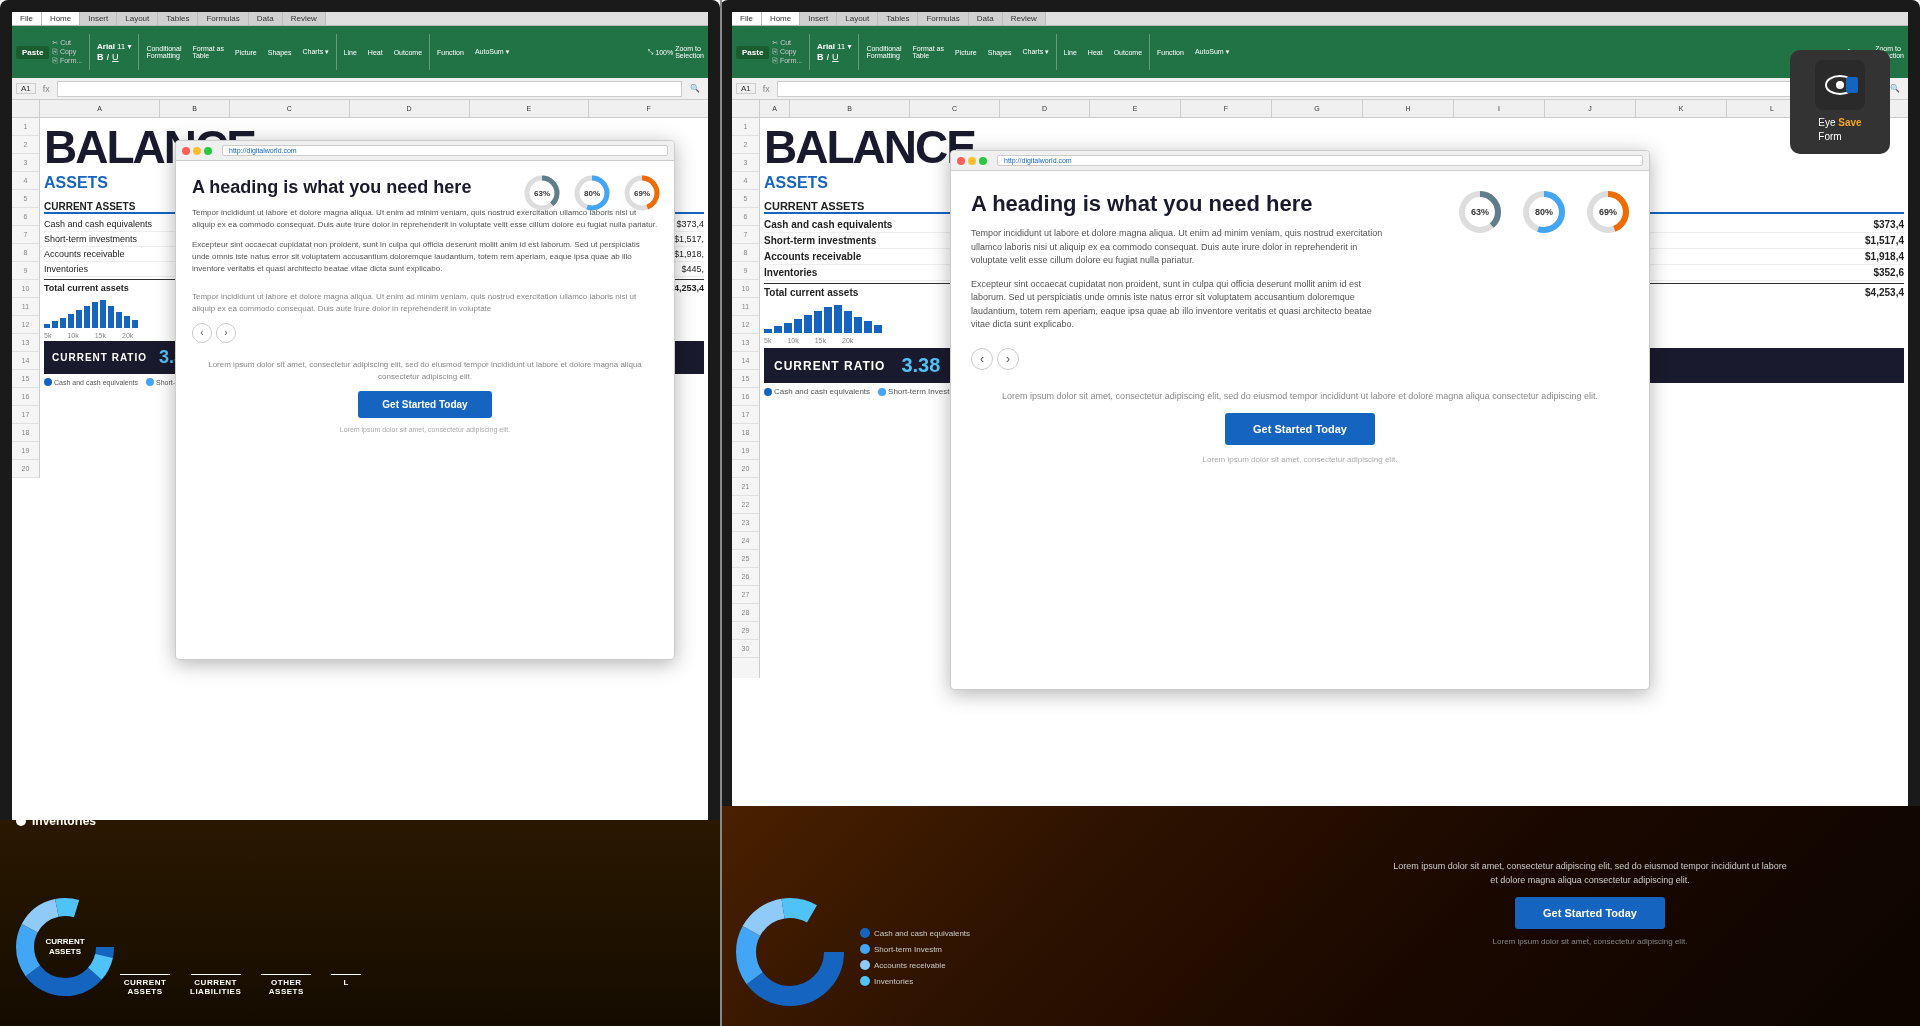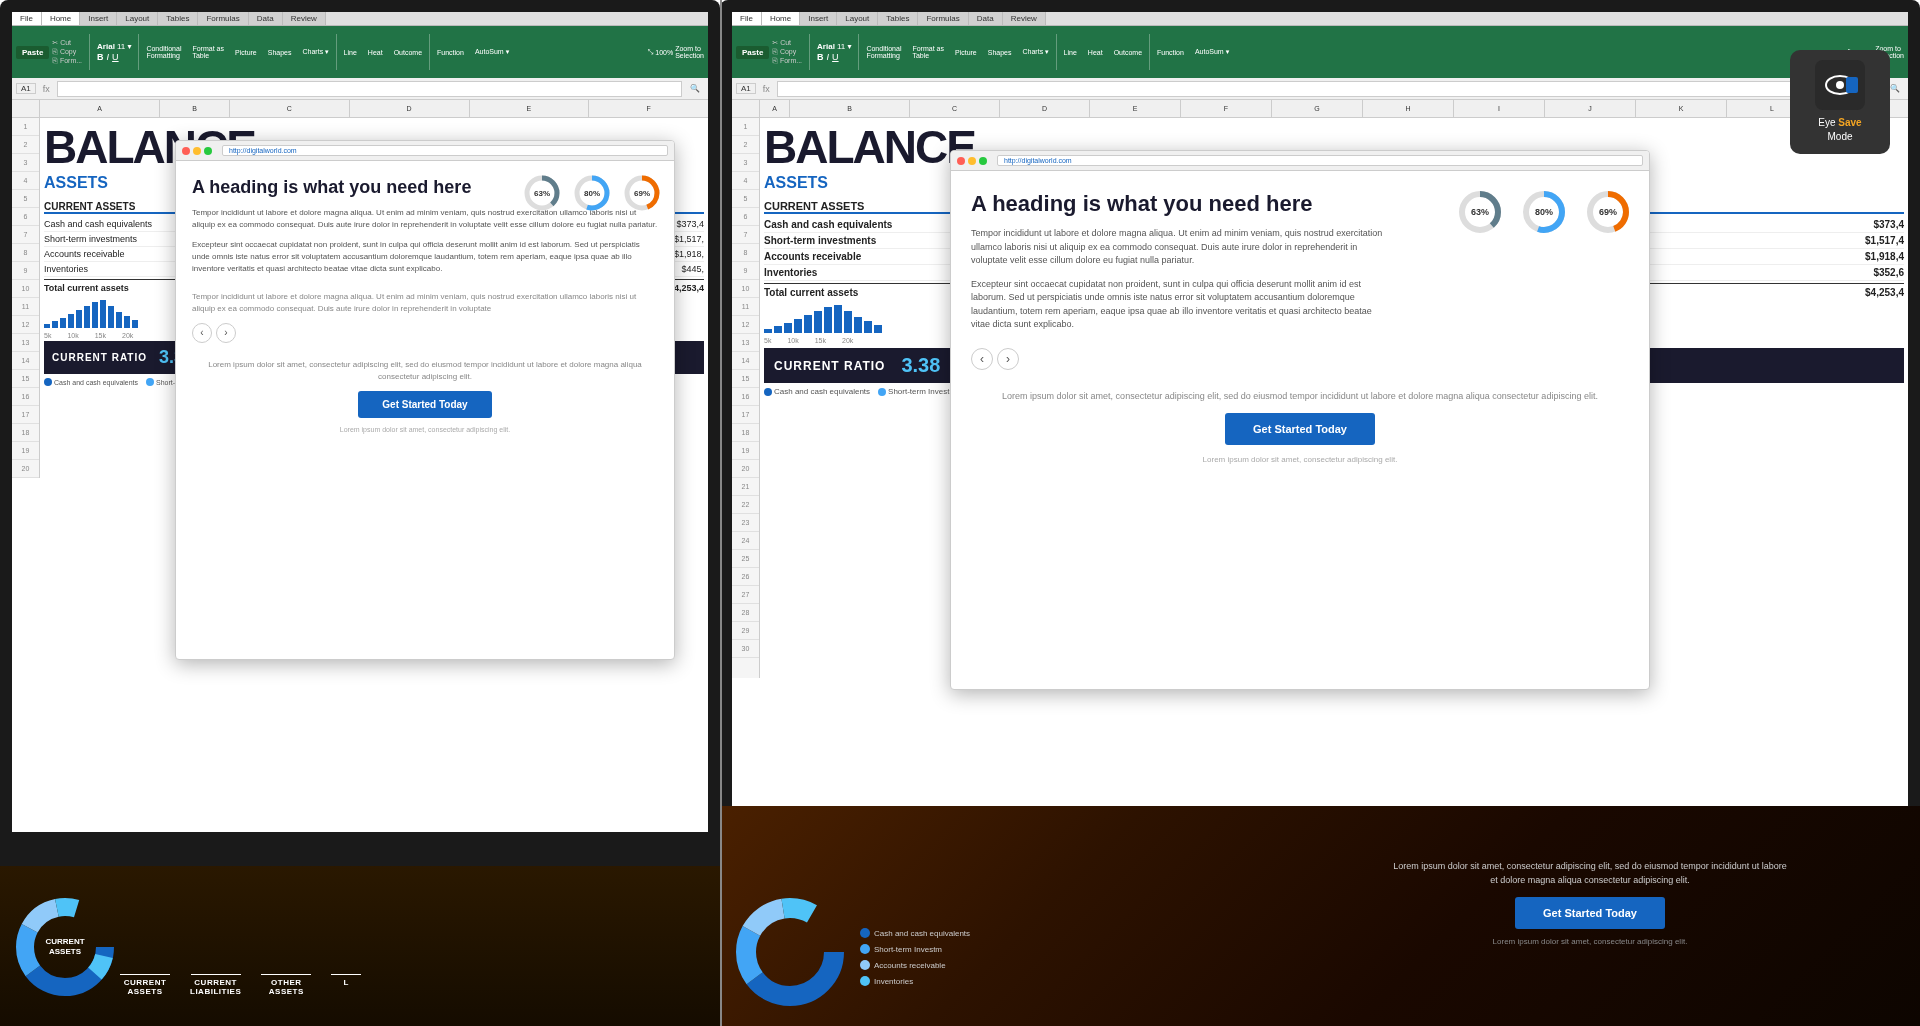--- a/index.html
+++ b/index.html
@@ -388,21 +388,21 @@
           <div style="width:20px;height:20px;border:1px solid #ccc;border-radius:50%;display:flex;align-items:center;justify-content:center;font-size:10px;cursor:pointer;color:#555;">›</div>
         </div>
 
         <p style="font-size:8px;color:#888;line-height:1.5;text-align:center;margin:16px 0 8px;">Lorem ipsum dolor sit amet, consectetur adipiscing elit, sed do eiusmod tempor incididunt ut labore et
 dolore magna aliqua consectetur adipiscing elit.</p>
         <button style="background:#1565c0;color:#fff;border:none;padding:8px 24px;font-size:10px;font-weight:600;border-radius:3px;cursor:pointer;display:block;margin:0 auto;">Get Started Today</button>
         <p style="font-size:7px;color:#aaa;text-align:center;margin-top:8px;">Lorem ipsum dolor sit amet, consectetur adipiscing elit.</p>
       </div>
     </div>
 
-    <div style="position:absolute;bottom:0;left:0;right:0;height:160px;background:linear-gradient(180deg,#2a1800 0%,#150c00 100%);">
+    <div style="position:absolute;bottom:0;left:0;right:0;height:206px;background:linear-gradient(180deg,#2a1800 0%,#150c00 100%);">
 
       <div style="position:absolute;bottom:20px;left:10px;">
         <svg width="110" height="110" viewBox="0 0 110 110">
           <circle cx="55" cy="55" r="40" fill="none" stroke="#1565c0" stroke-width="18" stroke-dasharray="100 151" stroke-dashoffset="0"></circle>
           <circle cx="55" cy="55" r="40" fill="none" stroke="#42a5f5" stroke-width="18" stroke-dasharray="45 151" stroke-dashoffset="-100"></circle>
           <circle cx="55" cy="55" r="40" fill="none" stroke="#90caf9" stroke-width="18" stroke-dasharray="35 151" stroke-dashoffset="-145"></circle>
           <circle cx="55" cy="55" r="40" fill="none" stroke="#4fc3f7" stroke-width="18" stroke-dasharray="20 151" stroke-dashoffset="-180"></circle>
           <text x="55" y="52" text-anchor="middle" font-size="8" fill="#fff" font-weight="bold">CURRENT</text>
           <text x="55" y="62" text-anchor="middle" font-size="8" fill="#fff" font-weight="bold">ASSETS</text>
         </svg>
@@ -710,23 +710,23 @@
     <div style="position:absolute;top:50px;right:30px;width:100px;background:#333;border-radius:10px;padding:10px;display:flex;flex-direction:column;align-items:center;gap:6px;">
       <div style="width:50px;height:50px;background:#2a2a2a;border-radius:8px;display:flex;align-items:center;justify-content:center;position:relative;">
 
         <svg width="36" height="36" viewBox="0 0 36 36">
           <ellipse cx="18" cy="18" rx="14" ry="9" fill="none" stroke="#fff" stroke-width="2"></ellipse>
           <circle cx="18" cy="18" r="4" fill="#fff"></circle>
           <rect x="24" y="10" width="12" height="16" rx="2" fill="#1565c0"></rect>
           <line x1="29" y1="13" x2="29" y2="13" stroke="#fff" stroke-width="2"></line>
         </svg>
       </div>
-      <div style="font-size:10px;color:#fff;text-align:center;line-height:1.4;">
+      <div style="font-size:10px;color:#fff;text-align:left;line-height:1.4;">
         <span>Eye</span><span style="color:#f5a623;font-weight:700;"> Save</span><br>
-        <span> Mode</span>
+        <span> Form</span>
       </div>
     </div>
 
 
     <div style="position:absolute;bottom:0;left:0;right:0;height:220px;background:linear-gradient(135deg,#4a2000 0%,#2d1200 30%,#1a0800 60%,#0d0500 100%);overflow:hidden;">
 
       <div style="position:absolute;bottom:10px;left:10px;">
         <svg width="120" height="120" viewBox="0 0 120 120">
           <circle cx="60" cy="60" r="44" fill="none" stroke="#1565c0" stroke-width="20" stroke-dasharray="110 276" stroke-dashoffset="0"></circle>
           <circle cx="60" cy="60" r="44" fill="none" stroke="#42a5f5" stroke-width="20" stroke-dasharray="50 276" stroke-dashoffset="-110"></circle>

